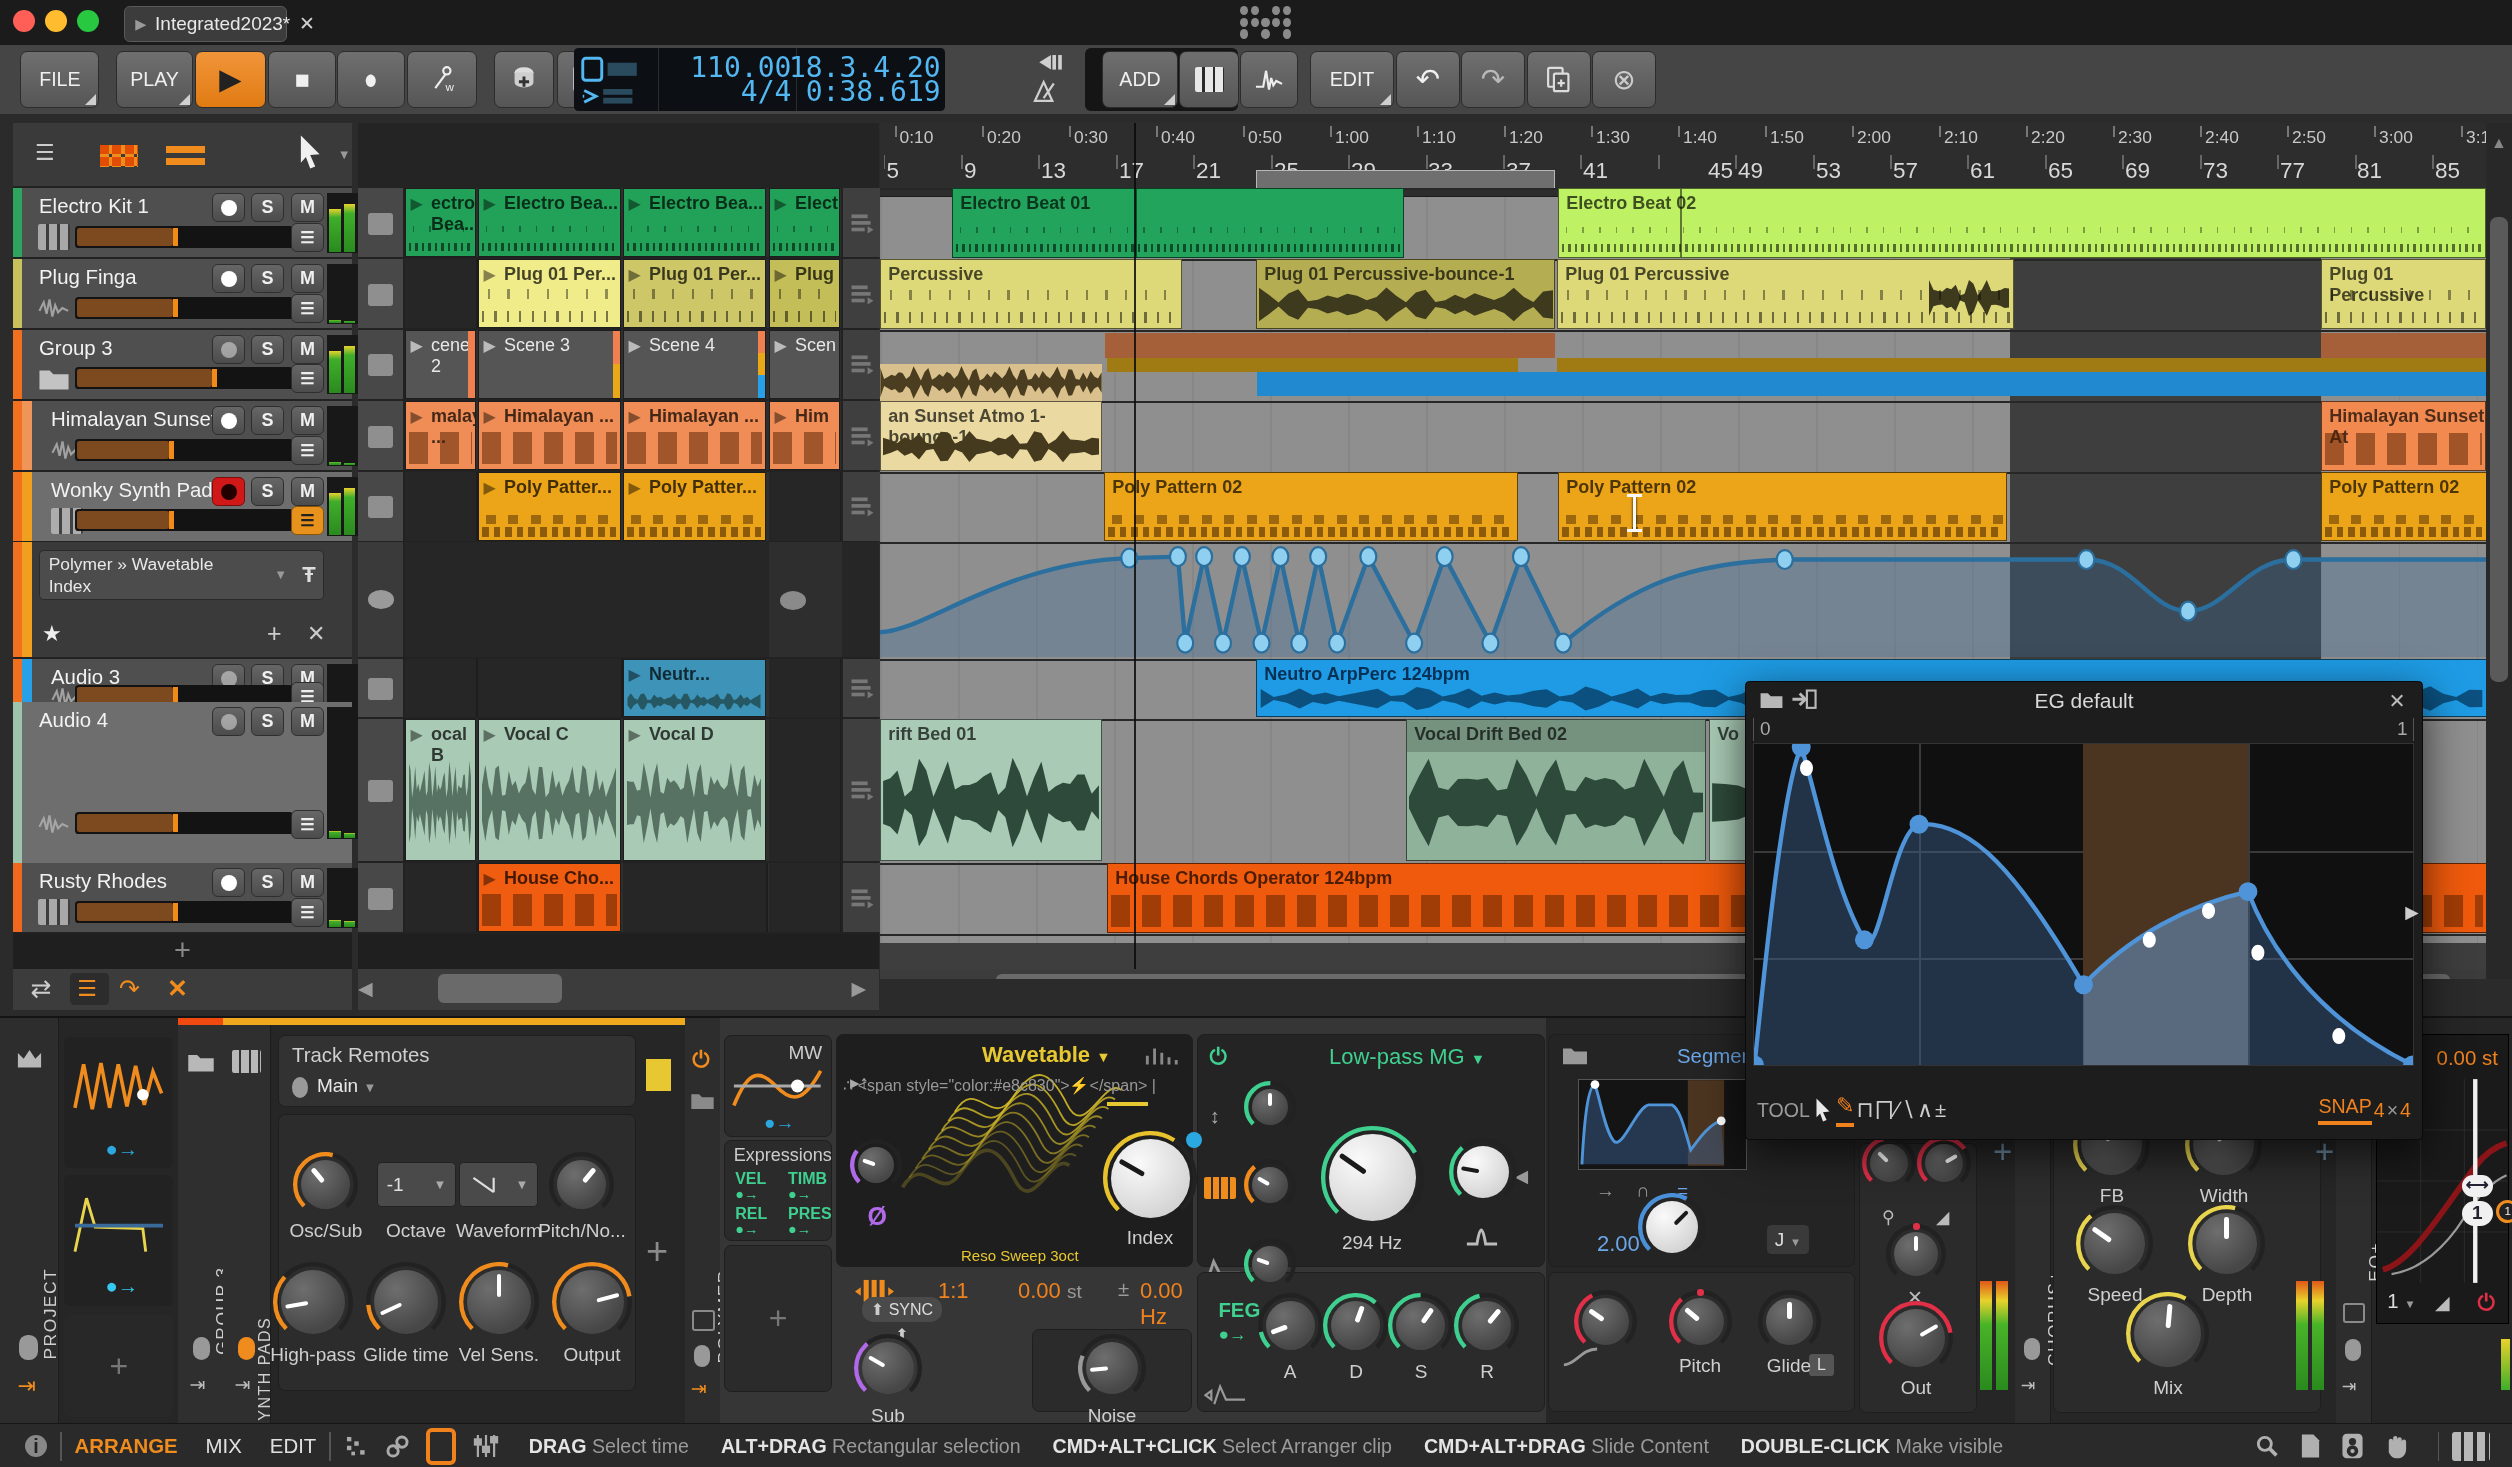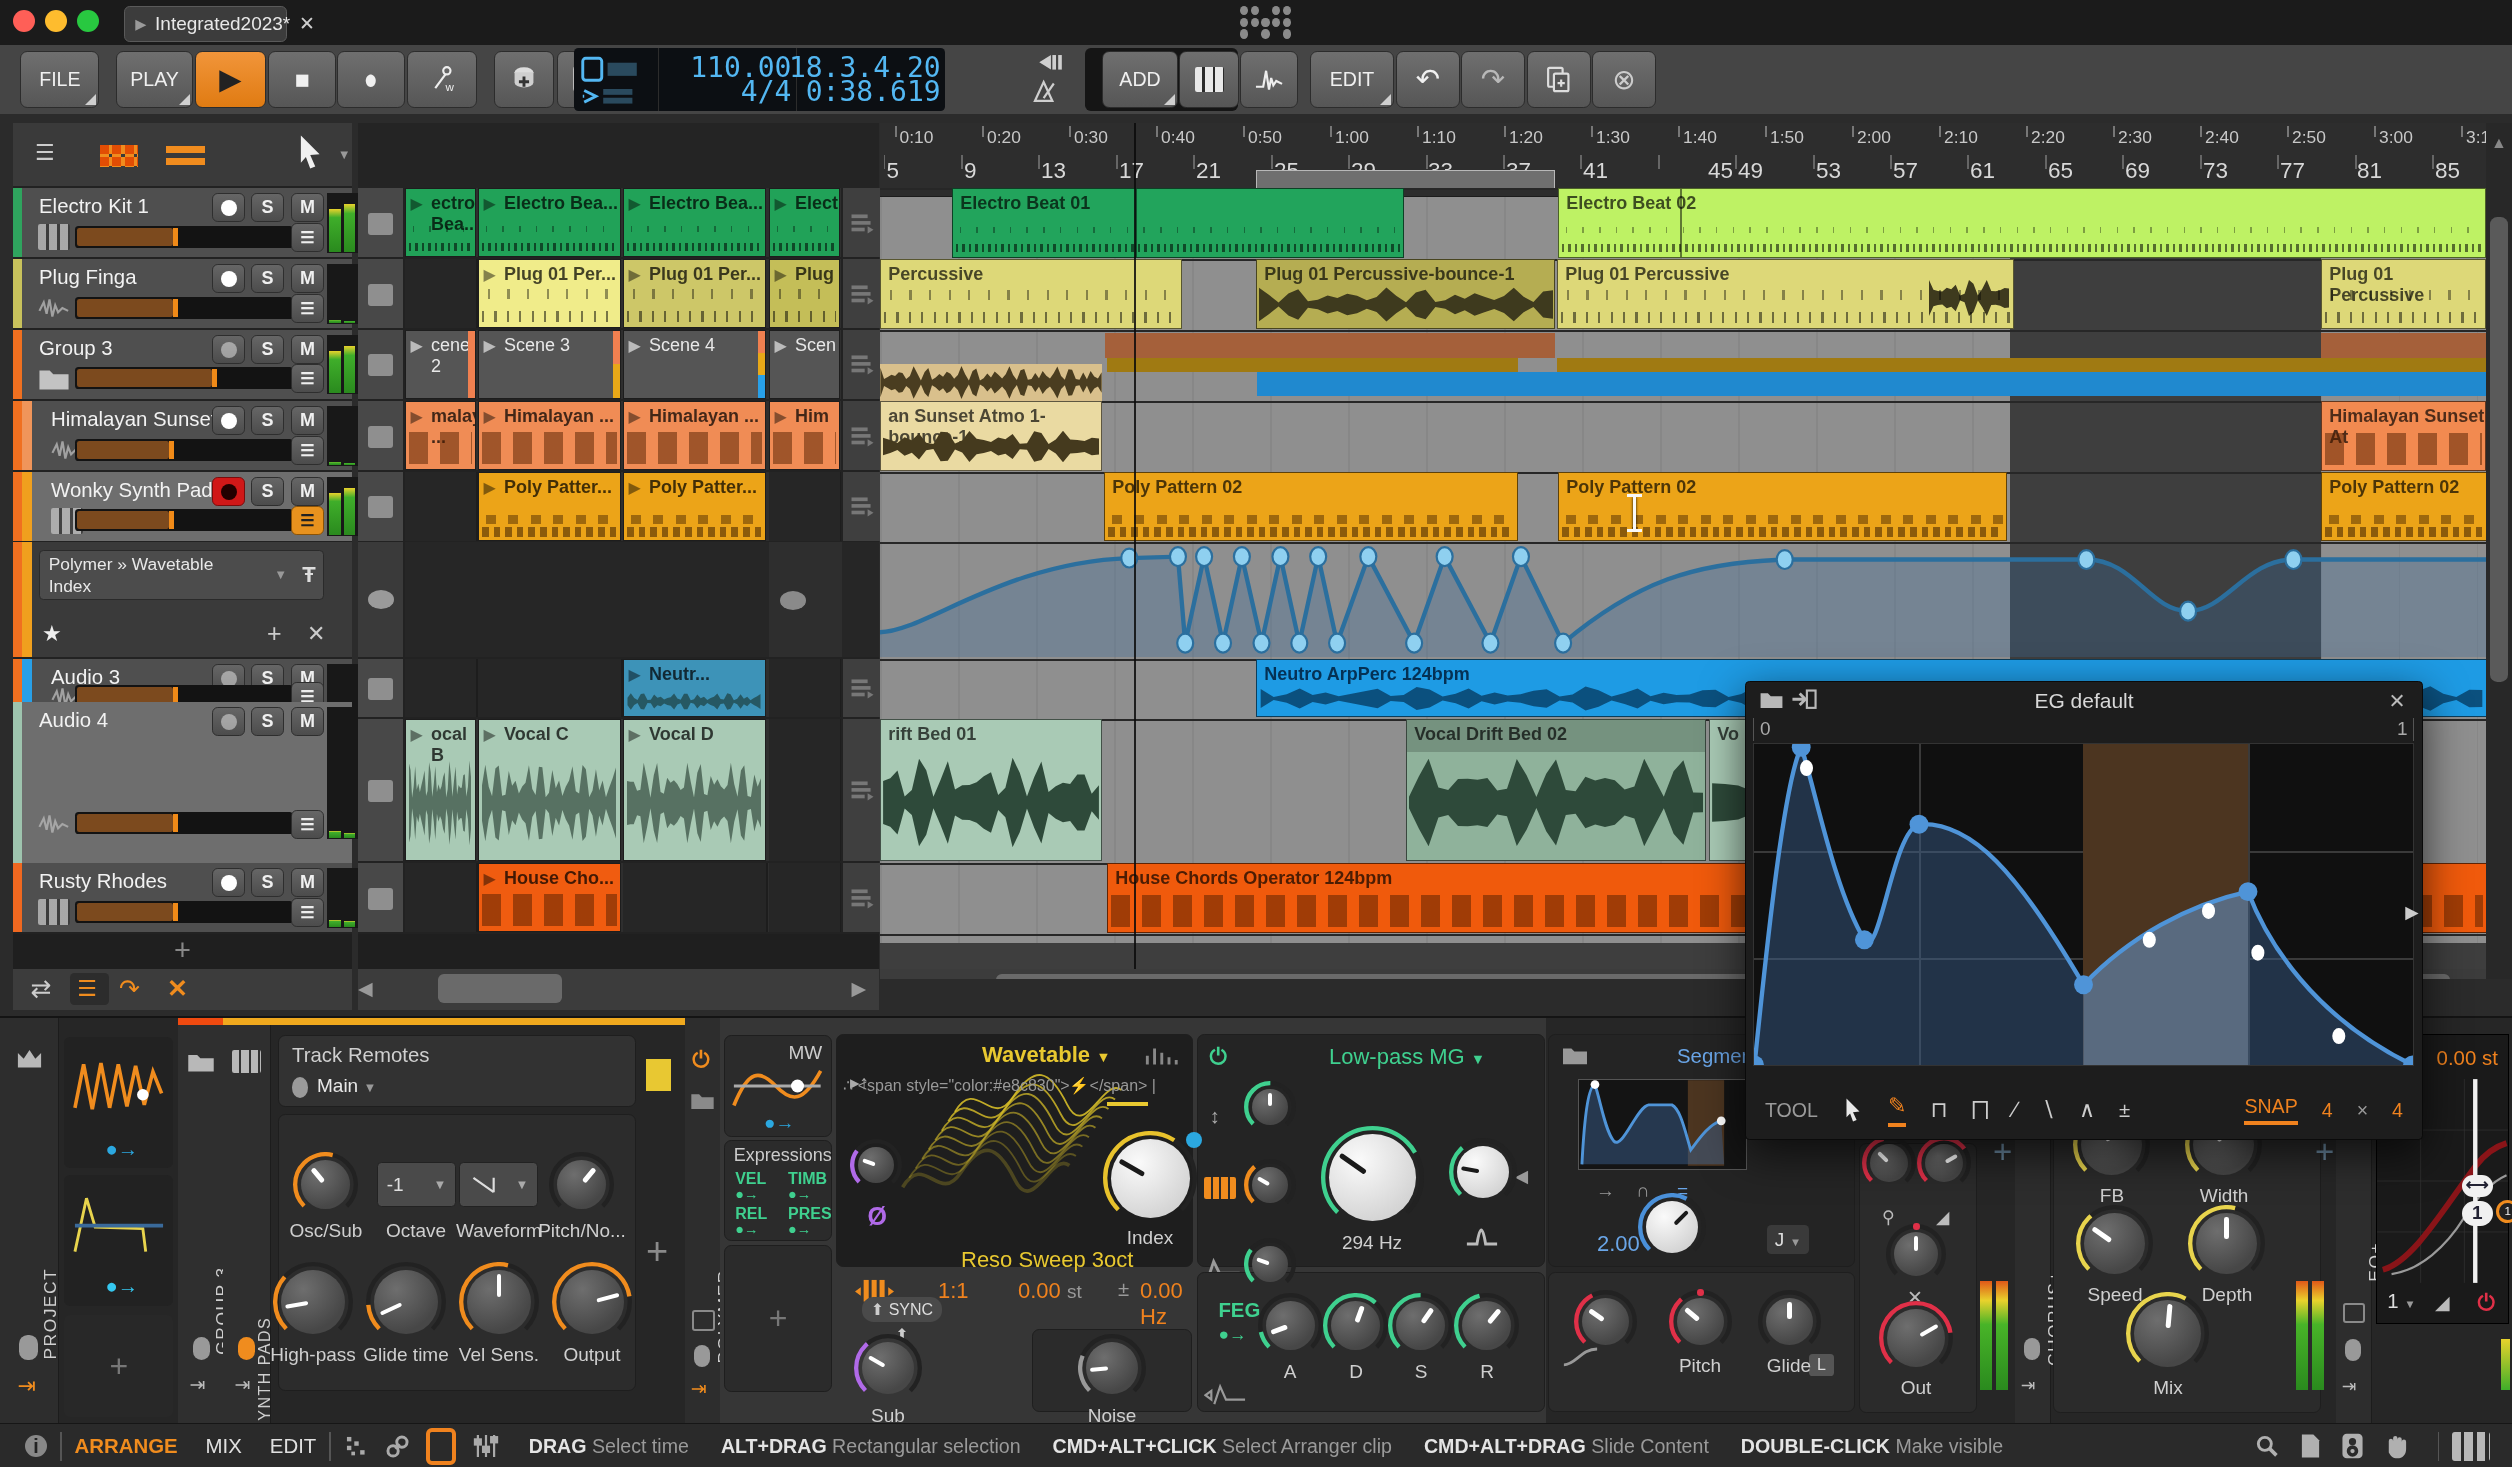--- a/index.html
+++ b/index.html
@@ -80,21 +80,21 @@
   .rtime{position:absolute;top:4.4px;font-size:17.4px;color:#c8c8c8;}
   .rbar{position:absolute;top:35px;font-size:22.5px;color:#d8d8d8;}
   #playhead{position:absolute;top:0;bottom:0;width:2.2px;background:rgba(10,10,10,.85);}
   
   #egwin{left:1745px;top:681px;width:676px;height:457px;background:#1d1d1d;border:1.5px solid #0a0a0a;
     border-radius:4.4px;box-shadow:0 13px 44px rgba(0,0,0,.65);z-index:60;}
   #eg-graph{position:absolute;left:7.3px;top:61px;width:659px;height:321px;background:#101010;border:0.7px solid #333;}
   .eg-grid-v{position:absolute;top:0;bottom:0;width:1.5px;background:#3a3a3a;}
   .eg-grid-h{position:absolute;left:0;right:0;height:1.5px;background:#3a3a3a;}
   #eg-tools{position:absolute;left:0;bottom:0;width:100%;height:58px;display:flex;align-items:center;
-    gap:24px;padding:0 19px;box-sizing:border-box;font-size:19.6px;color:#9a9a9a;}
+    gap:2px;padding:0 11px;box-sizing:border-box;font-size:19.6px;color:#9a9a9a;}
   .eg-underline{border-bottom:4.4px solid #f0821e;padding-bottom:4.4px;}
   
   #devices{left:0;top:1016px;width:2512px;height:407px;background:#262626;border-top:2.9px solid #141414;}
   .rail{position:absolute;top:0;height:100%;background:#2f2f2f;border-right:1.5px solid #1c1c1c;}
   .vtext{position:absolute;left:50%;top:50%;transform:translate(-50%,-50%) ;writing-mode:vertical-rl;
     text-orientation:mixed;rotate:180deg;font-size:17.4px;letter-spacing:1.5px;color:#cfcfcf;white-space:nowrap;}
   .dpanel{position:absolute;background:#2b2b2b;border-radius:7.3px;border:0.7px solid #1e1e1e;}
   .knob{position:absolute;border-radius:50%;}
   .knob .face{position:absolute;inset:0;border-radius:50%;}
   .face.dark{background:radial-gradient(circle at 35% 30%,#6e6e6e,#474747 70%);}
@@ -1107,21 +1107,21 @@
           <path d="M47,131 C77,81 97,156 127,111 S177,71 202,121 S252,81 277,101" stroke="rgba(215,190,40,0.49)" stroke-width="2.5" fill="none"></path>
           <path d="M56,118 C86,68 106,143 136,98 S186,58 211,108 S261,68 286,88" stroke="rgba(215,190,40,0.5700000000000001)" stroke-width="2.5" fill="none"></path>
           <path d="M65,105 C95,55 115,130 145,85 S195,45 220,95 S270,55 295,75" stroke="rgba(215,190,40,0.65)" stroke-width="2.5" fill="none"></path>
           <path d="M74,92 C104,42 124,117 154,72 S204,32 229,82 S279,42 304,62" stroke="rgba(215,190,40,0.73)" stroke-width="2.5" fill="none"></path>
           <path d="M83,79 C113,29 133,104 163,59 S213,19 238,69 S288,29 313,49" stroke="rgba(215,190,40,0.81)" stroke-width="2.5" fill="none"></path>
           <path d="M92,66 C122,16 142,91 172,46 S222,6 247,56 S297,16 322,36" stroke="rgba(215,190,40,0.89)" stroke-width="2.5" fill="none"></path>
         </svg>
         <div class="abs" style="right: 36px; top: 41px; color: rgb(153, 153, 153); font-size: 16px;">∴ &lt;span style="color:#e8c830"&gt;⚡&lt;/span&gt; |</div>
         <div class="abs" style="right: 44px; top: 67px; width: 41px; height: 4.4px; background: rgb(232, 200, 48);"></div>
         <div class="abs" style="left: 30.5px; top: 167px; color: rgb(176, 106, 232); font-size: 25px; font-weight: bold;">Ø</div>
-        <div class="abs" style="left: 124px; top: 212px; font-size: 22px; color: rgb(232, 200, 48);">Reso Sweep 3oct</div>
+        <div class="abs" style="left: 124px; top: 212px; font-size: 15px; color: rgb(232, 200, 48);">Reso Sweep 3oct</div>
       </div>
       <div class="abs" style="left: 836px; top: 257px; width: 355px; height: 33px;">
         <svg width="39" height="29" viewBox="0 0 54 40" style="position:absolute;left:19px;top:1.5px">
           <g fill="#f08c1e">
             <rect x="12" y="4" width="7" height="30"></rect>
             <rect x="23" y="4" width="7" height="30"></rect>
             <rect x="34" y="4" width="7" height="30"></rect>
             <path d="M8 14 l-8 6 8 6z M46 14 l8 6 -8 6z"></path>
           </g>
         </svg>

